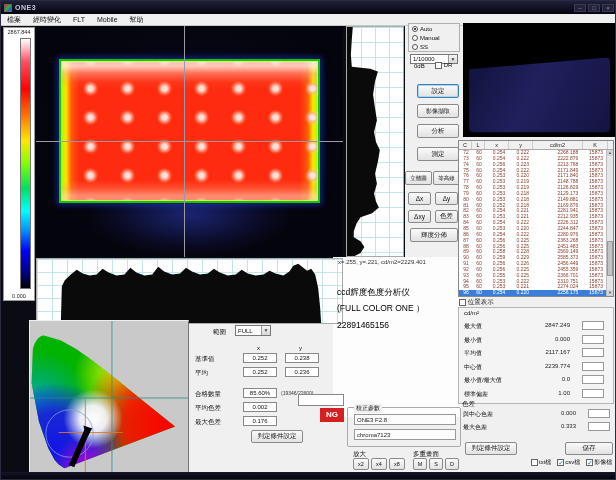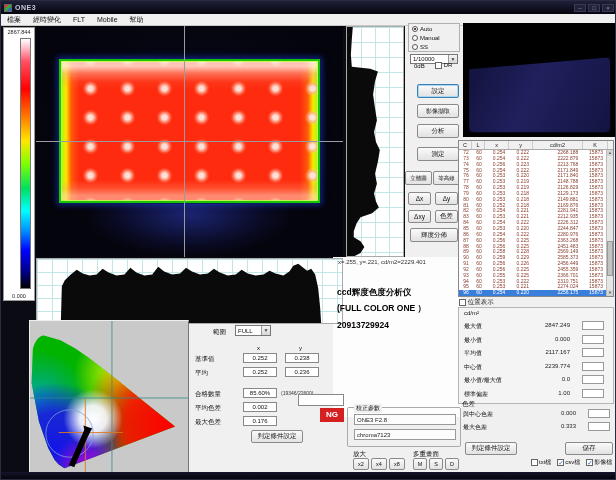--- a/index.html
+++ b/index.html
@@ -42,21 +42,21 @@
   .hm-cross-h{position:absolute;left:0;top:115px;width:100%;height:1px;background:#9a9aa2;}
   
   .hprofile{position:absolute;left:35px;top:257px;width:307px;height:66px;background:#fff;border:1px solid #aaa;
     background-image:linear-gradient(#c2e6e8 1px,transparent 1px),linear-gradient(90deg,#c2e6e8 1px,transparent 1px);background-size:15px 13px;}
   .vprofile{position:absolute;left:345px;top:25px;width:58px;height:231px;background:#fff;border:1px solid #aaa;
     background-image:linear-gradient(#c2e6e8 1px,transparent 1px),linear-gradient(90deg,#c2e6e8 1px,transparent 1px);background-size:14px 15px;}
   .hprofile svg,.vprofile svg{position:absolute;left:0;top:0;width:100%;height:100%;}
   .coord{position:absolute;left:337px;top:258px;width:125px;font-size:6px;color:#333;white-space:nowrap;}
   
   .info-lines{position:absolute;left:336px;top:283px;width:128px;}
-  .info-line{font-size:8.5px;font-weight:bold;color:#000;line-height:16.4px;white-space:nowrap;}
+  .info-line{font-size:8.5px;font-weight:normal;color:#000;line-height:16.4px;white-space:nowrap;}
   .info-line.company{color:#2257cc;}
   
   .pp-label{position:absolute;font-size:6.5px;color:#111;white-space:nowrap;}
   .field{position:absolute;background:#fff;border:1px solid #888;font-size:6px;color:#111;text-align:center;line-height:9px;}
   .dropdown{position:absolute;background:#fff;border:1px solid #777;font-size:6px;color:#111;display:flex;align-items:center;}
   .dropdown .dd-val{flex:1;padding-left:2px;}
   .dropdown .dd-btn{width:9px;height:100%;background:linear-gradient(#f4f4f4,#d8d8d8);border-left:1px solid #999;font-size:5px;color:#444;text-align:center;line-height:9px;}
   .btn{position:absolute;background:linear-gradient(180deg,#fafafa,#e2e2e2);border:1px solid #8a8a8a;border-radius:2px;font-size:6.5px;color:#111;text-align:center;display:flex;align-items:center;justify-content:center;font-family:"Liberation Sans",sans-serif;}
   .btn.focused{border:1px solid #3c7fb1;box-shadow:inset 0 0 0 1px #a9d6f2;}
   .ng-field{position:absolute;left:297px;top:393px;width:46px;height:12px;background:#fff;border:1px solid #888;}
@@ -158,21 +158,21 @@
     <svg viewBox="0 0 58 231" preserveAspectRatio="none">
       <path fill="#0a0a0a" d="M0,0 L6,0 5,12 4,28 5,40 24,42 32,45 29,55 27,68 29,82 31,94 28,106 30,116 34,124 32,136 29,148 31,158 28,168 30,176 33,182 26,188 14,192 10,198 7,206 7,212 14,216 18,222 14,228 8,231 0,231 Z"></path>
     </svg>
   </div>
 
   <div class="coord">x=.255, y=.221, cd/m2=2229.401</div>
 
   <div class="info-lines" id="infolines">
       <div class="info-line">ccd辉度色度分析仪</div>
       <div class="info-line">(FULL COLOR ONE ）</div>
-      <div class="info-line">20913729924</div>
+      <div class="info-line">22891465156</div>
     </div>
 
   <div class="pp-label" style="left:212px;top:327px;">範圍</div>
   <div class="dropdown" style="left:234px;top:324px;width:36px;height:11px;">
     <span class="dd-val">FULL</span>
       <span class="dd-btn">▼</span>
   </div>
   <div class="pp-label" style="left:256px;top:344px;font-size:6px;">x</div>
   <div class="pp-label" style="left:298px;top:344px;font-size:6px;">y</div>
 

